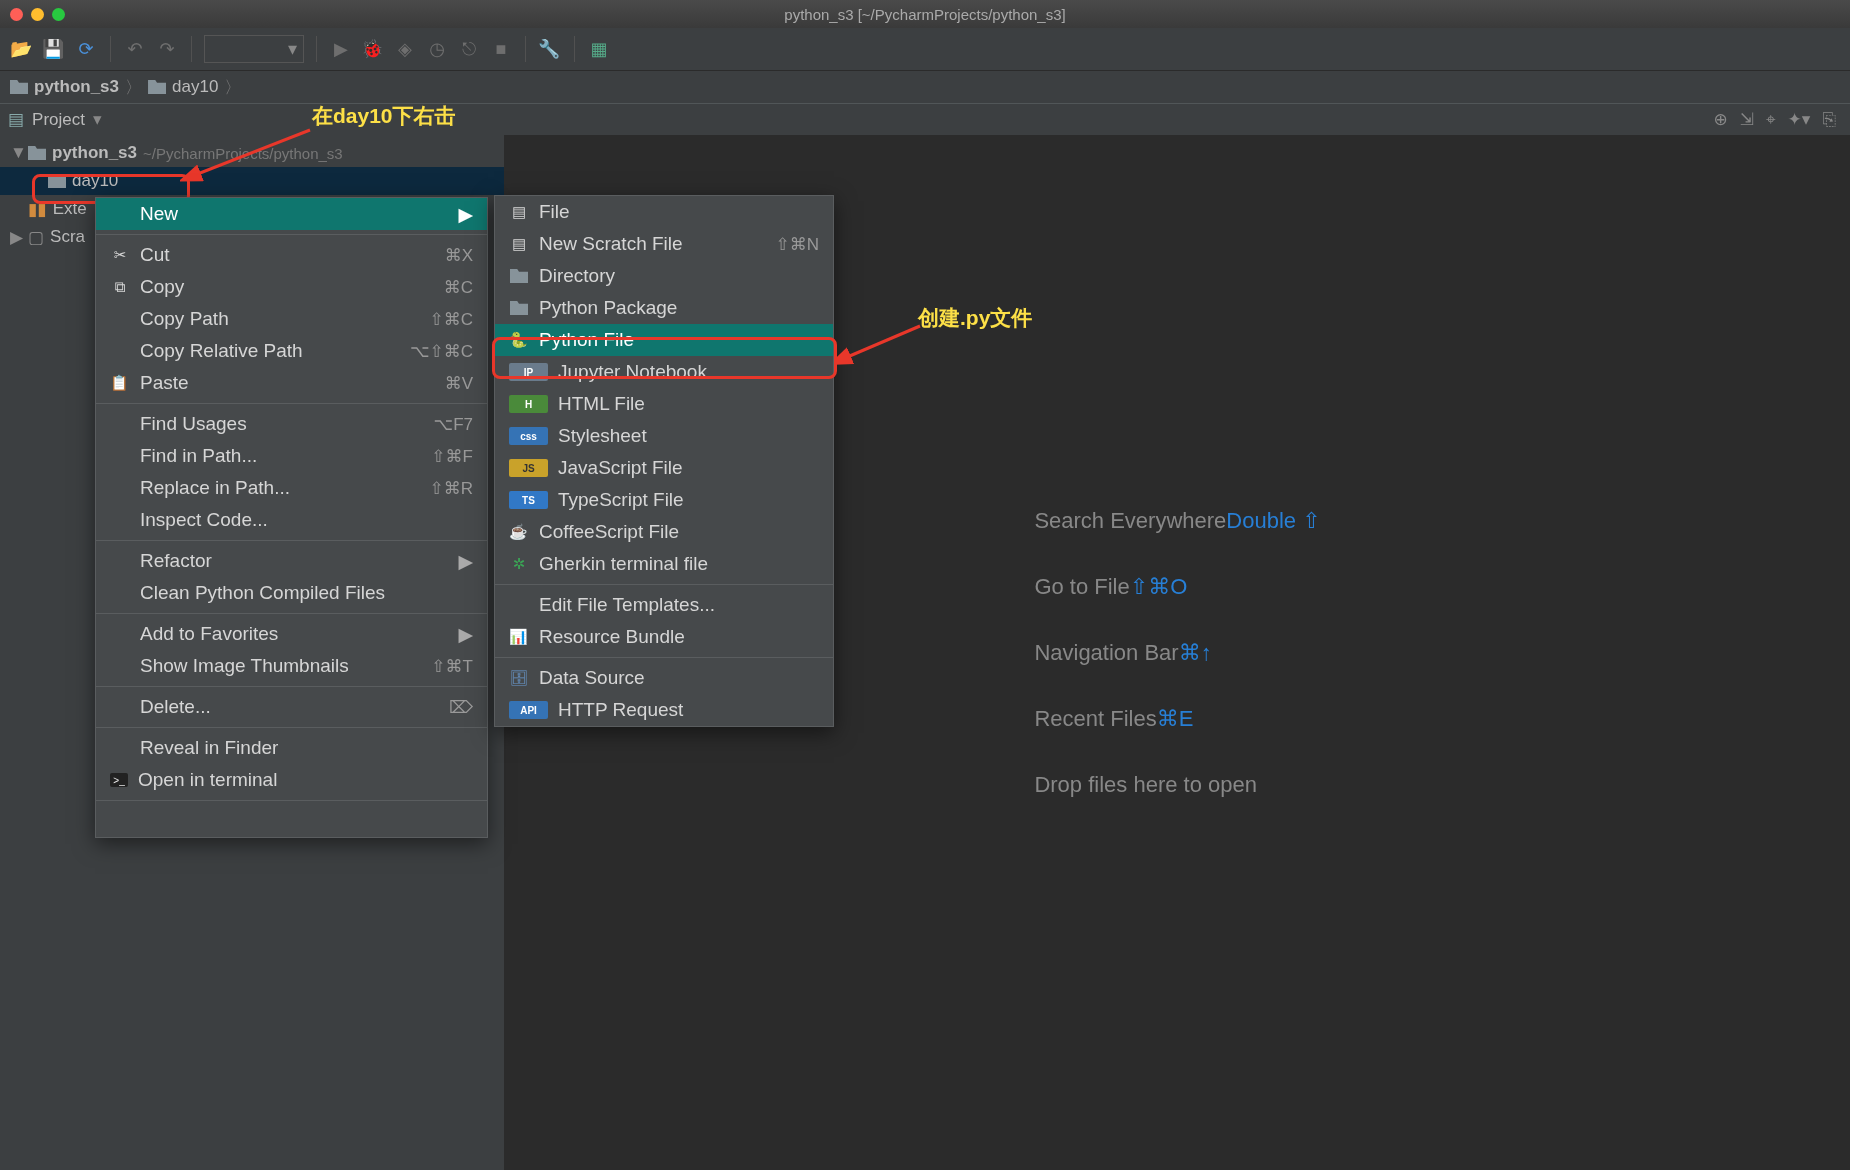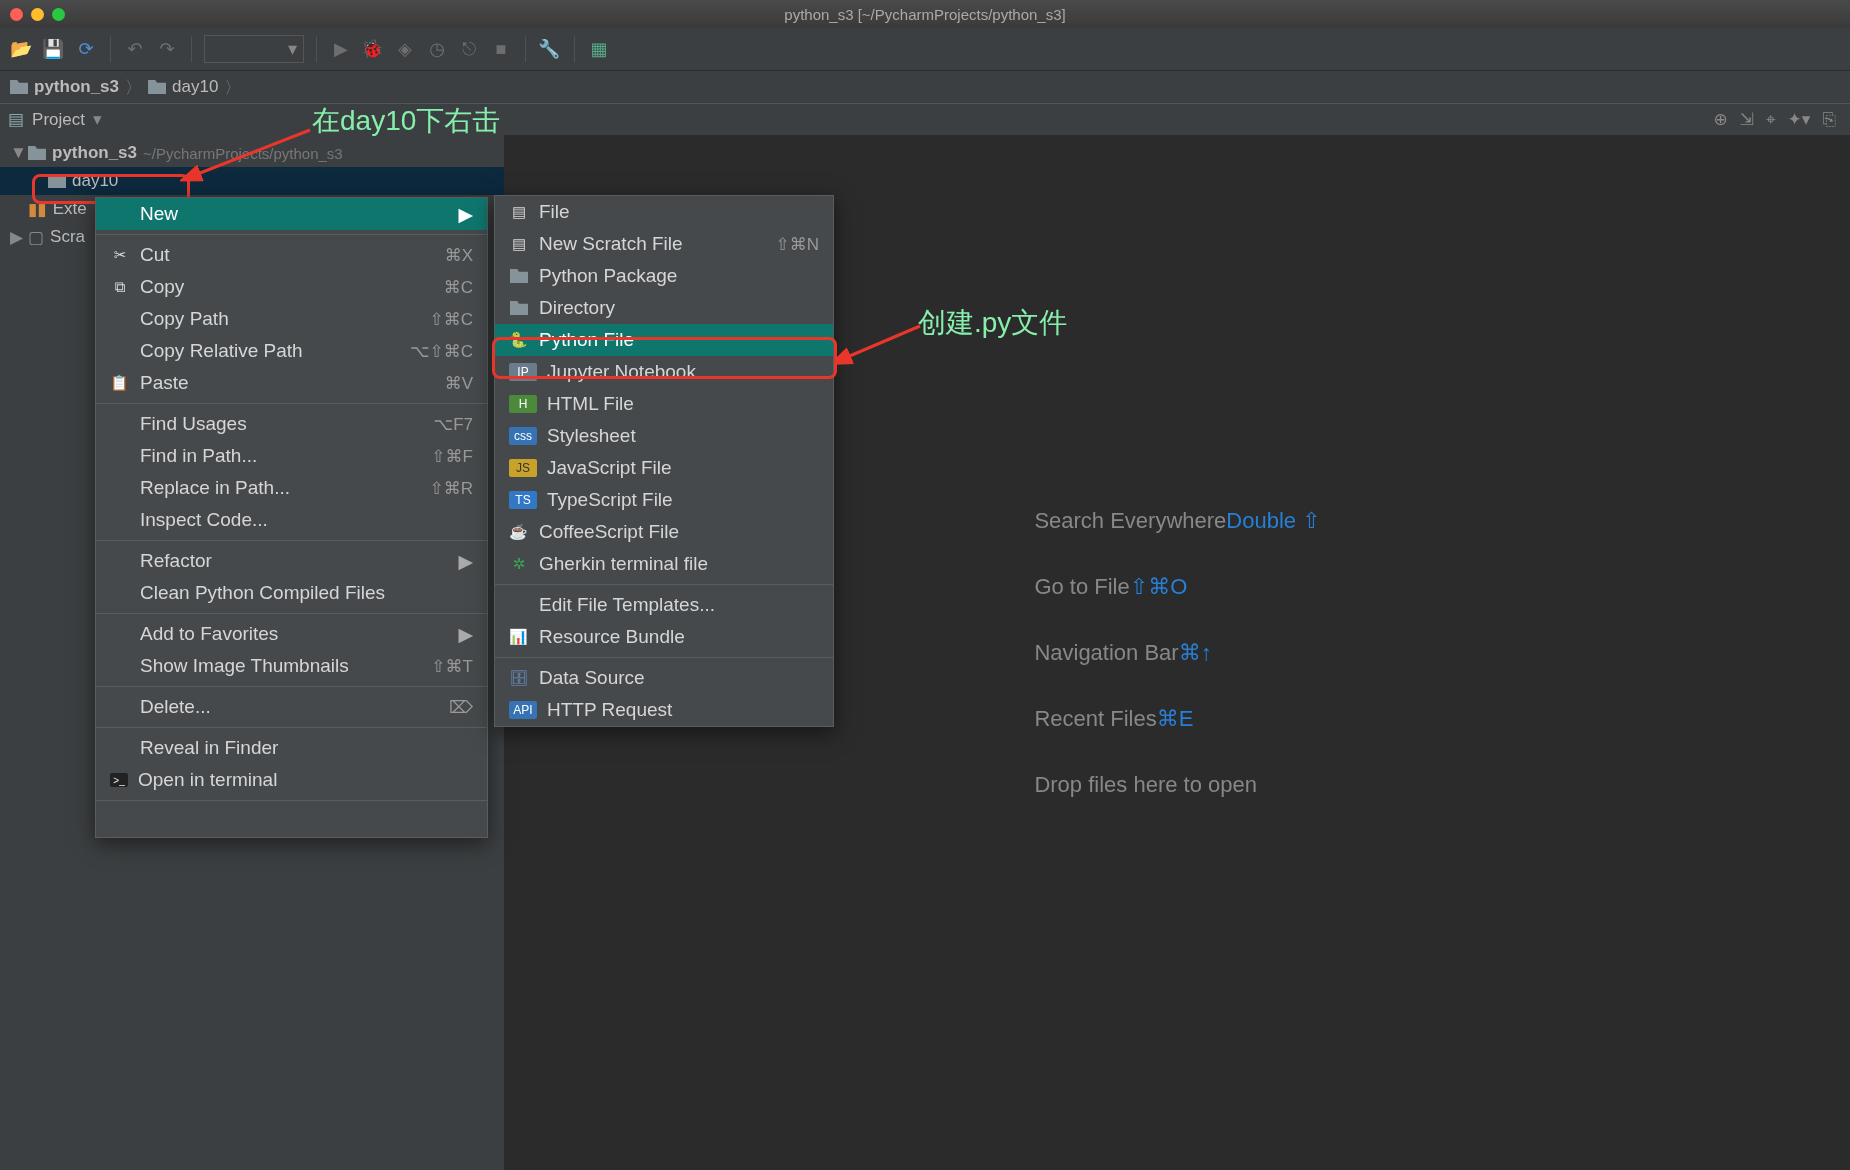--- a/index.html
+++ b/index.html
@@ -57,27 +57,27 @@
 .ctx-sep { height: 1px; background: #5a5d5f; margin: 4px 0; }
 .ctx-icon { width: 20px; height: 20px; display:inline-flex; align-items:center; justify-content:center; font-size:15px; flex-shrink:0;}
 .ctx-row .sub-arrow { margin-left: auto; color:#aaa;}
 .ctx-row.hover .sub-arrow{color:#fff;}
 
 .welcome { text-align: left; color: #888; font-size: 22px; line-height: 3;}
 .welcome .link { color: #277fd6; }
 .welcome-row { display:flex; gap: 0; align-items:center;}
 
 
-.annot { position: absolute; color: #86efac; font-weight: normal; font-size: 28px; }
+.annot { position: absolute; color: #fde047; font-weight: bold; font-size: 21px; }
 
 
 .arrow-svg { position: absolute; pointer-events:none;}
 
 
-.ft { width:28px; height:18px; display:inline-flex; align-items:center; justify-content:center; font-size:12px; font-weight:normal; color:#fff; border-radius:2px; flex-shrink:0;}
+.ft { width:39px; height:18px; display:inline-flex; align-items:center; justify-content:center; font-size:10px; font-weight:bold; color:#fff; border-radius:2px; flex-shrink:0;}
 </style>
 </head>
 <body>
 
 <div class="titlebar">
   <div class="traffic">
     <div class="dot red"></div>
     <div class="dot yellow"></div>
     <div class="dot green"></div>
   </div>
@@ -302,27 +302,27 @@
   </div>
   <div class="ctx-row">
     <span class="ctx-icon">▤</span>
     <span>New Scratch File</span>
     <span class="shortcut">⇧⌘N</span>
   </div>
   <div class="ctx-row">
     <span class="ctx-icon">
         <span class="folder-icon"></span>
       </span>
-    <span>Python Package</span>
+    <span>Directory</span>
   </div>
   <div class="ctx-row">
     <span class="ctx-icon">
         <span class="folder-icon"></span>
       </span>
-    <span>Directory</span>
+    <span>Python Package</span>
   </div>
   <div class="ctx-row hover">
     <span class="ctx-icon">🐍</span>
     <span>Python File</span>
   </div>
   <div class="ctx-row">
     <span class="ft" style="background:#6a7b8c;">IP</span>
     <span>Jupyter Notebook</span>
   </div>
   <div class="ctx-row">

